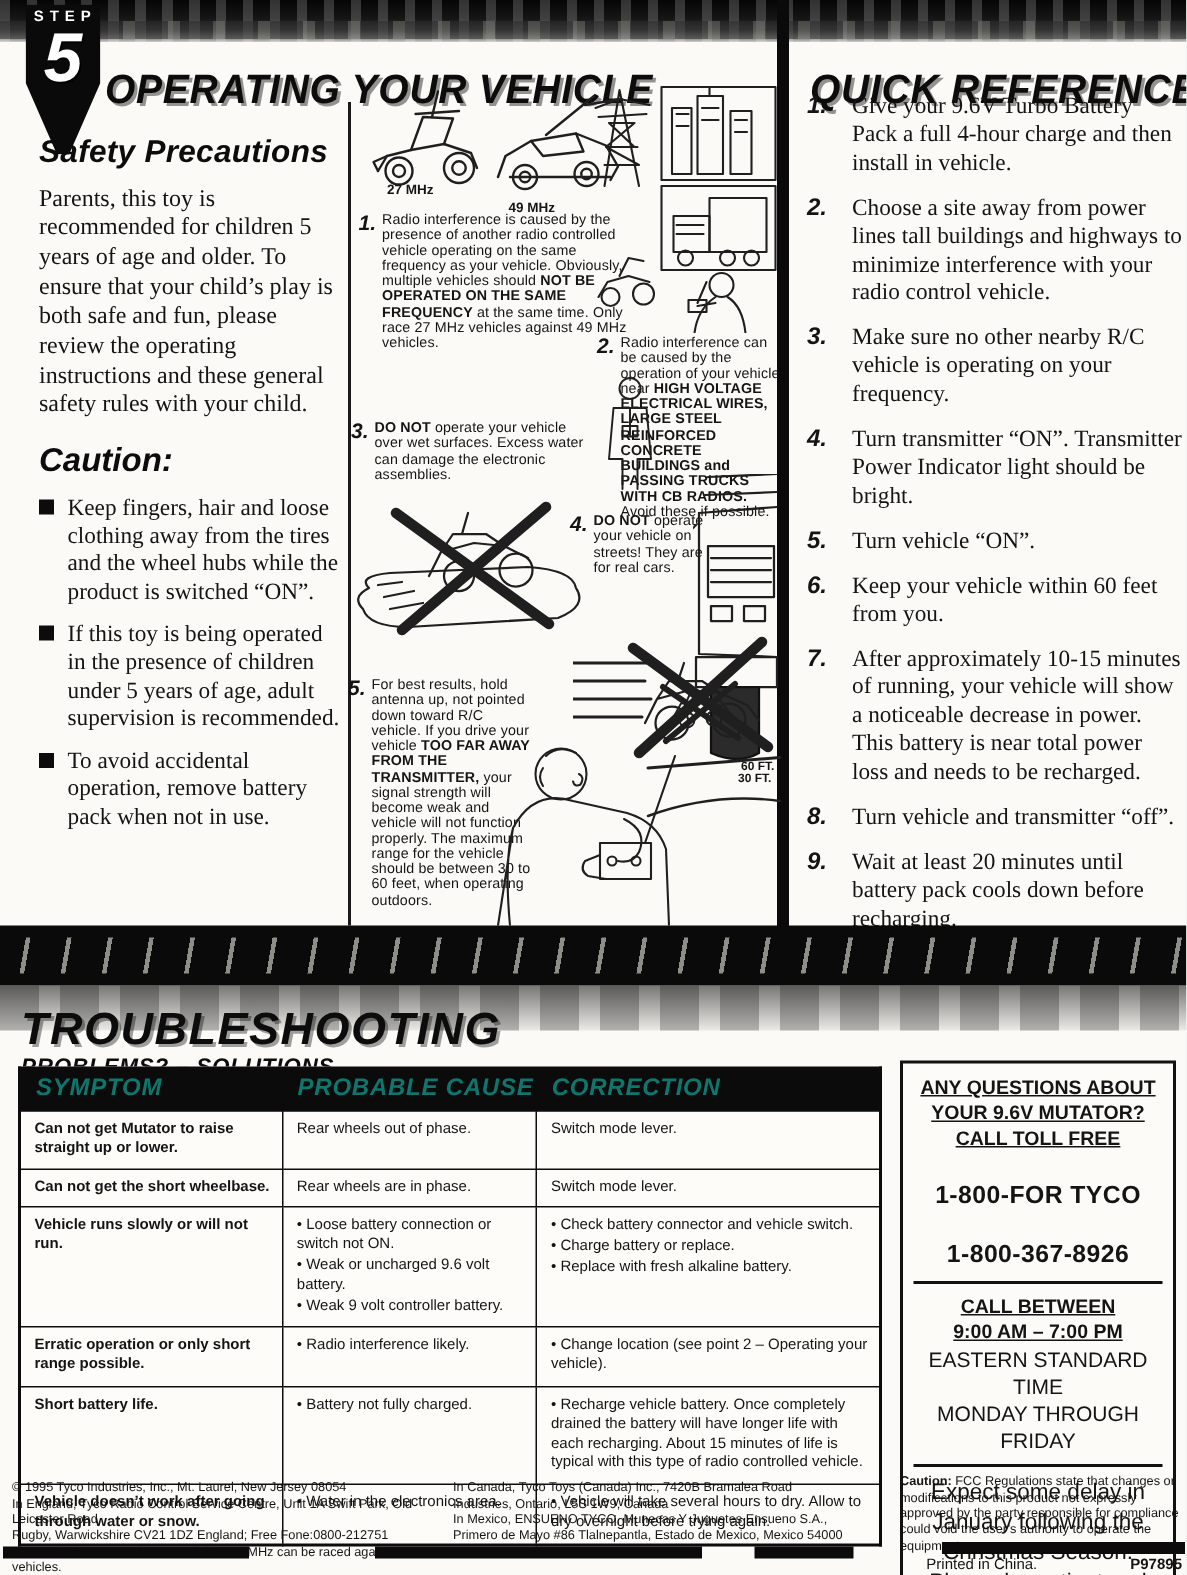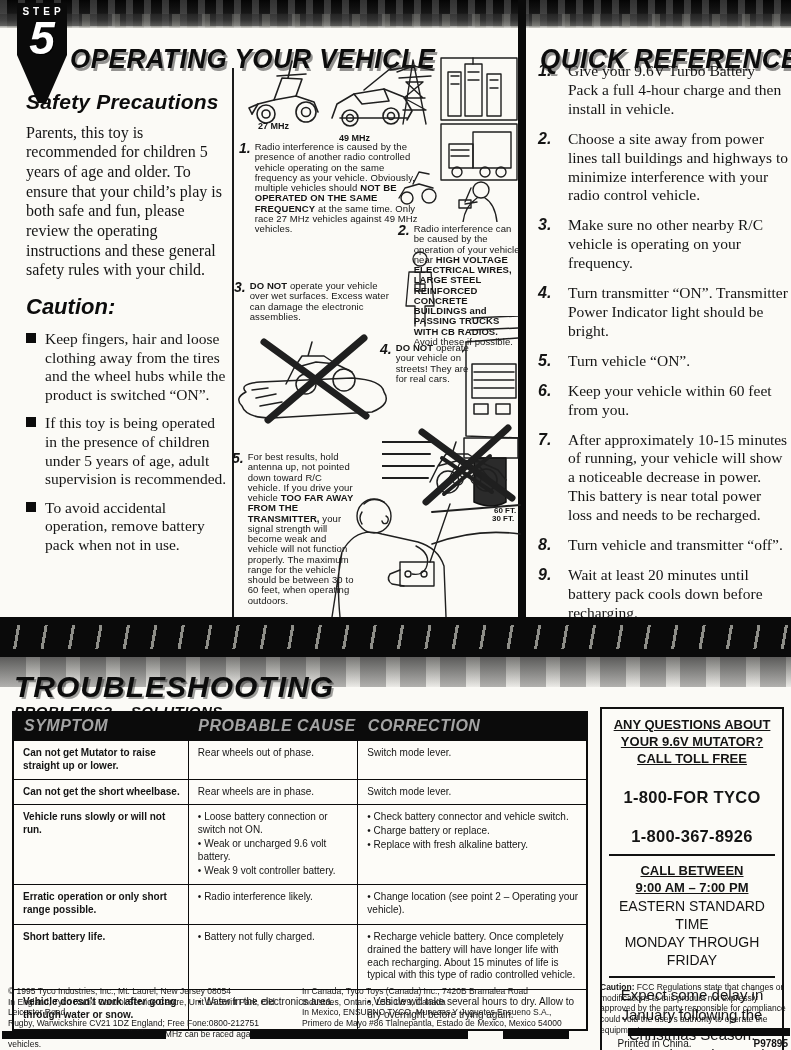--- a/index.html
+++ b/index.html
@@ -67,21 +67,21 @@
       repeating-linear-gradient(90deg, rgba(40,40,40,.35) 0 26px, rgba(120,120,115,.12) 26px 40px),
       linear-gradient(180deg,rgba(10,10,10,.55),rgba(10,10,10,0));}
   .trouble-title{position:absolute;left:14px;top:650px;font-weight:bold;font-style:italic;
     font-size:30px;color:#0c0c0c;letter-spacing:1px;text-shadow:2px 2px 0 rgba(20,20,20,.4);}
   .problems-subtitle{position:absolute;left:14px;top:691px;font-weight:bold;font-style:italic;
     font-size:15px;letter-spacing:.5px;color:#0c0c0c;}
 
   
   .ts-table{position:absolute;left:12px;top:711px;width:576px;border-collapse:collapse;
     border:2px solid #0c0c0c;background:#fdfcf8;}
-  .ts-table th{background:#0b0b0b;color:#a3a3a3;font-weight:bold;font-style:italic;font-size:16px;
+  .ts-table th{background:#0b0b0b;color:#0f766e;font-weight:bold;font-style:italic;font-size:16px;
     text-align:left;padding:4px 0 5px 10px;letter-spacing:.5px;}
   .ts-table td{border:1.5px solid #0c0c0c;vertical-align:top;padding:6px 6px 6px 9px;
     font-size:10px;line-height:1.28;}
   .ts-table td.symptom{font-weight:bold;font-size:10px;}
   .cell-line{margin:0 0 1px 0;}
 
   
   .help-box{position:absolute;left:600px;top:707px;width:184px;border:2.5px solid #111;
     background:#fcfbf7;text-align:center;padding:8px 4px 9px 4px;box-sizing:border-box;}
   .hb-bold{font-weight:bold;font-size:13px;line-height:1.3;text-decoration:underline;}

